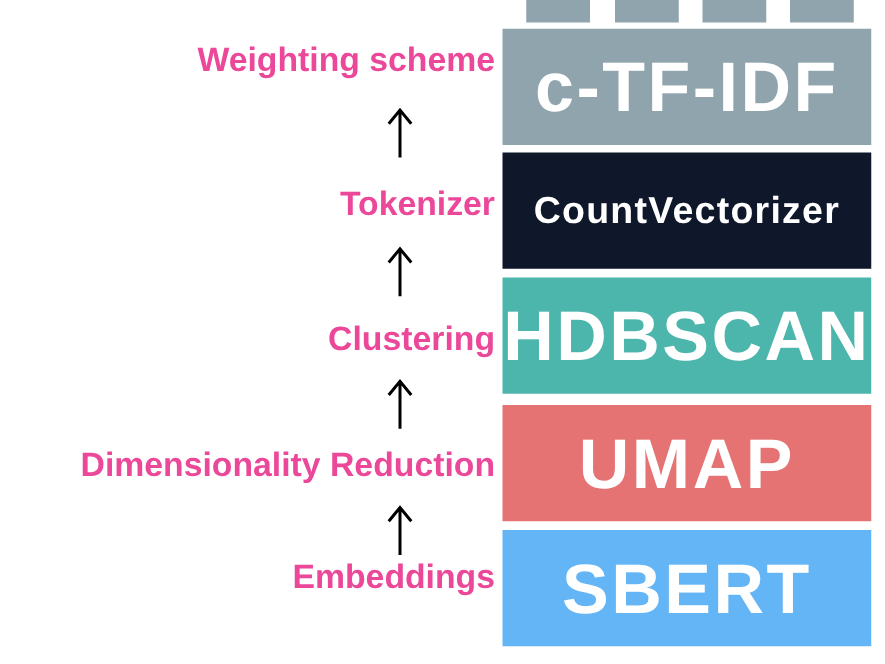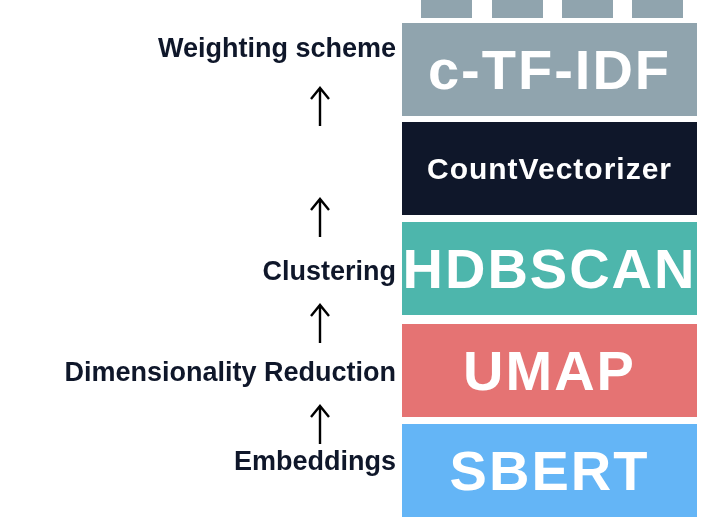--- a/index.html
+++ b/index.html
@@ -47,21 +47,21 @@
   .box.b2 { top: 222px; text-align: right; }
   .box.b3 { top: 324px; }
   .box.b4 { top: 424px; }
 
   
   .stage-label {
     position: absolute;
     left: 0;
     width: 396px;
     text-align: right;
-    color: #0f172a;
+    color: #ec4899;
     font-weight: 700;
     font-size: 27px;
     line-height: 30px;
     white-space: nowrap;
   }
   .stage-label.l0 { top: 33px; }
   .stage-label.l1 { top: 148px; }
   .stage-label.l2 { top: 256px; }
   .stage-label.l3 { top: 357px; }
   .stage-label.l4 { top: 446px; }
@@ -89,20 +89,21 @@
   <div class="stud s2" style="background-color: rgb(144, 164, 174);"></div>
   <div class="stud s3" style="background-color: rgb(144, 164, 174);"></div>
 
   <div class="box b0" style="background-color: rgb(144, 164, 174);">c-TF-IDF</div>
   <div class="box b1" style="background-color: #0f172a;">CountVectorizer</div>
   <div class="box b2" style="background-color: rgb(77, 182, 172);">HDBSCAN</div>
   <div class="box b3" style="background-color: rgb(229, 115, 115);">UMAP</div>
   <div class="box b4" style="background-color: rgb(100, 181, 246);">SBERT</div>
 
   <div class="stage-label l0">Weighting scheme</div>
+  <div class="stage-label l1">Tokenizer</div>
   <div class="stage-label l3">Dimensionality Reduction</div>
   <div class="stage-label l2">Clustering</div>
   <div class="stage-label l4">Embeddings</div>
 
   <div class="up-arrow a0">
     <svg viewBox="0 0 24 42">
         <path d="M12 41 L12 4 M3 14 L12 3 L21 14" fill="none" stroke="#000000" stroke-width="2.4"></path>
       </svg>
   </div>
   <div class="up-arrow a1">

